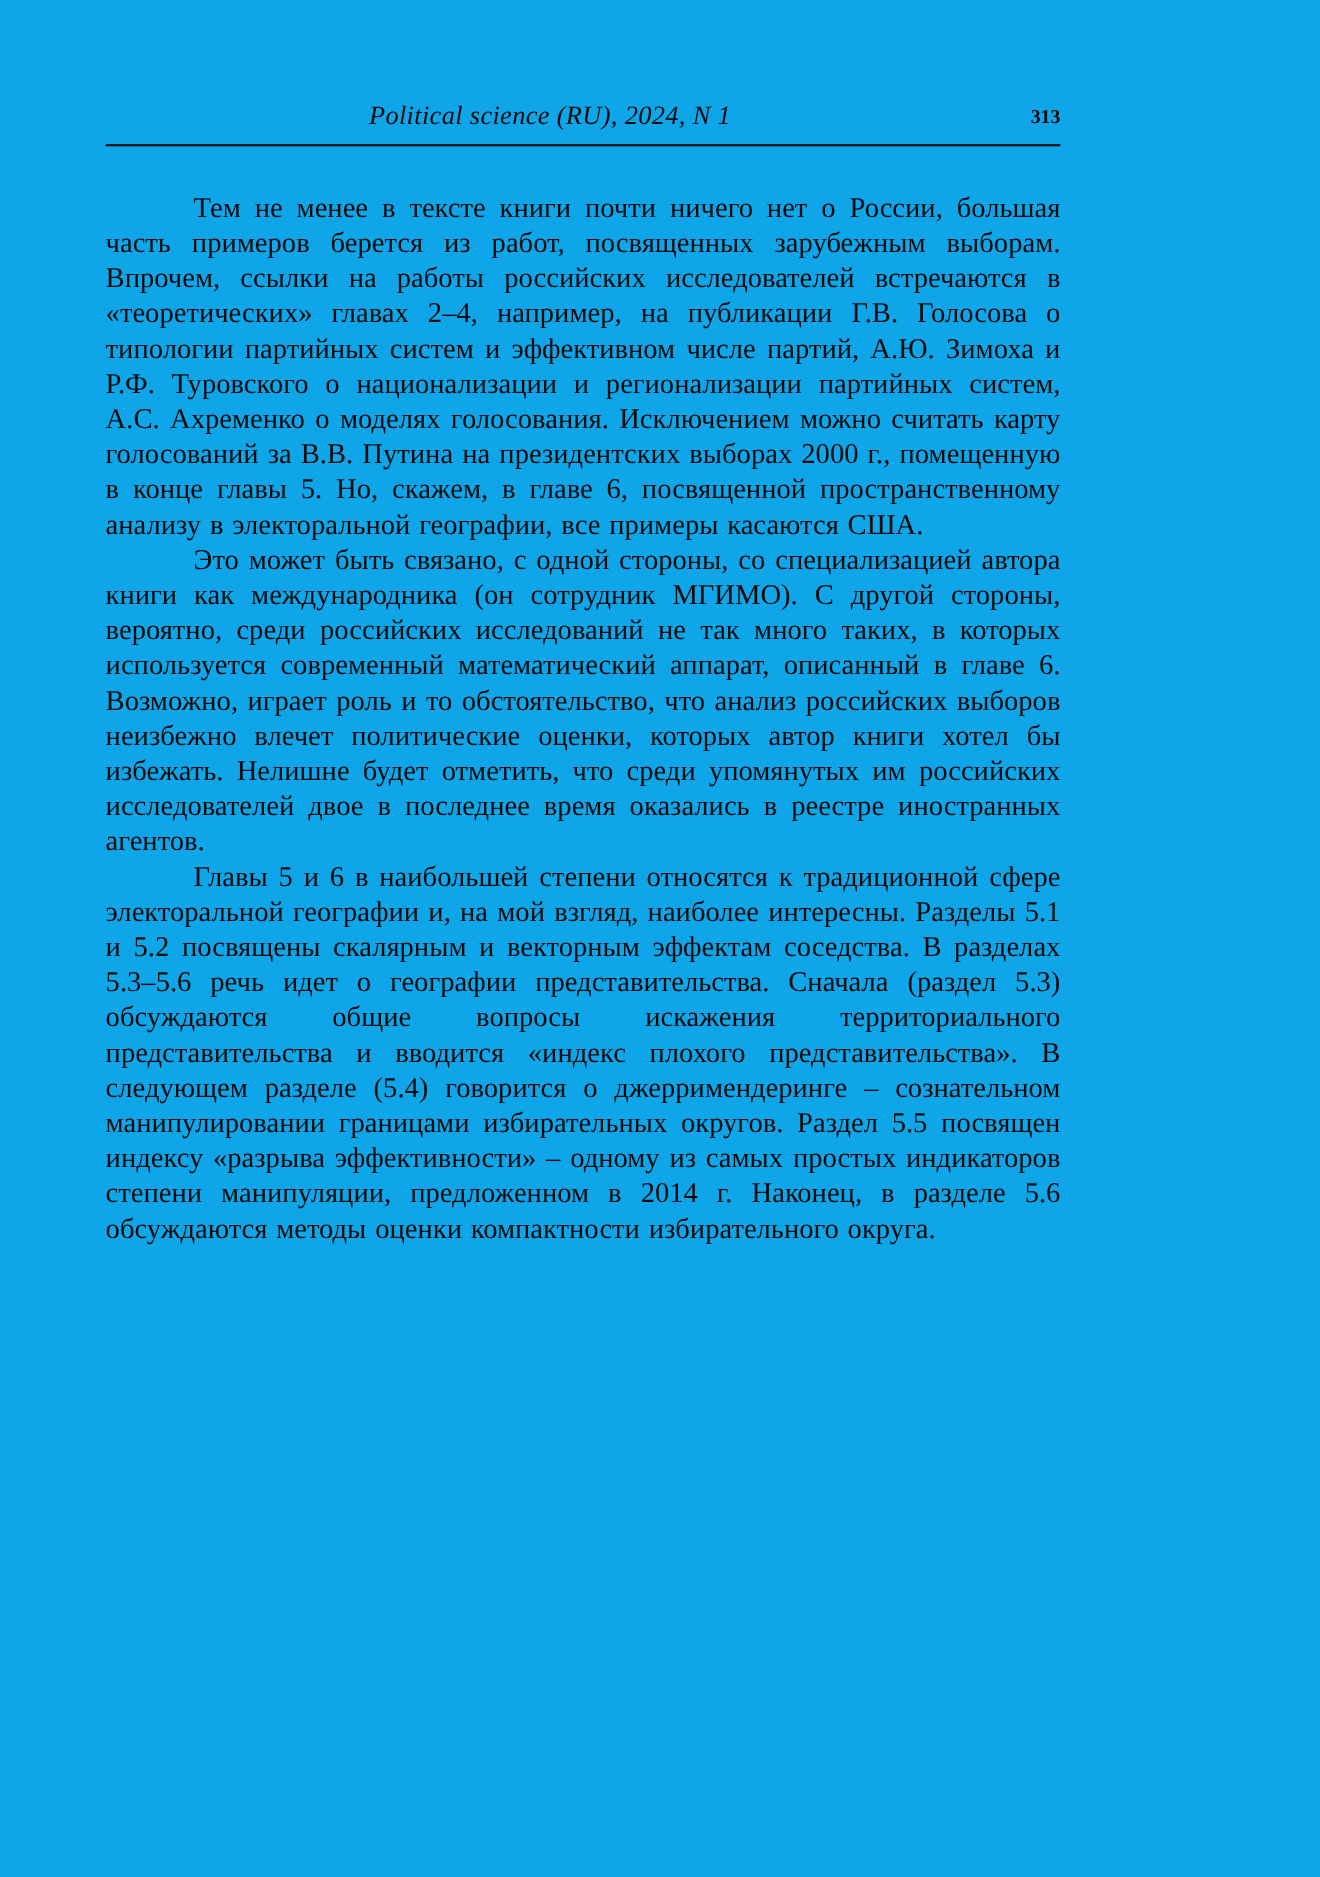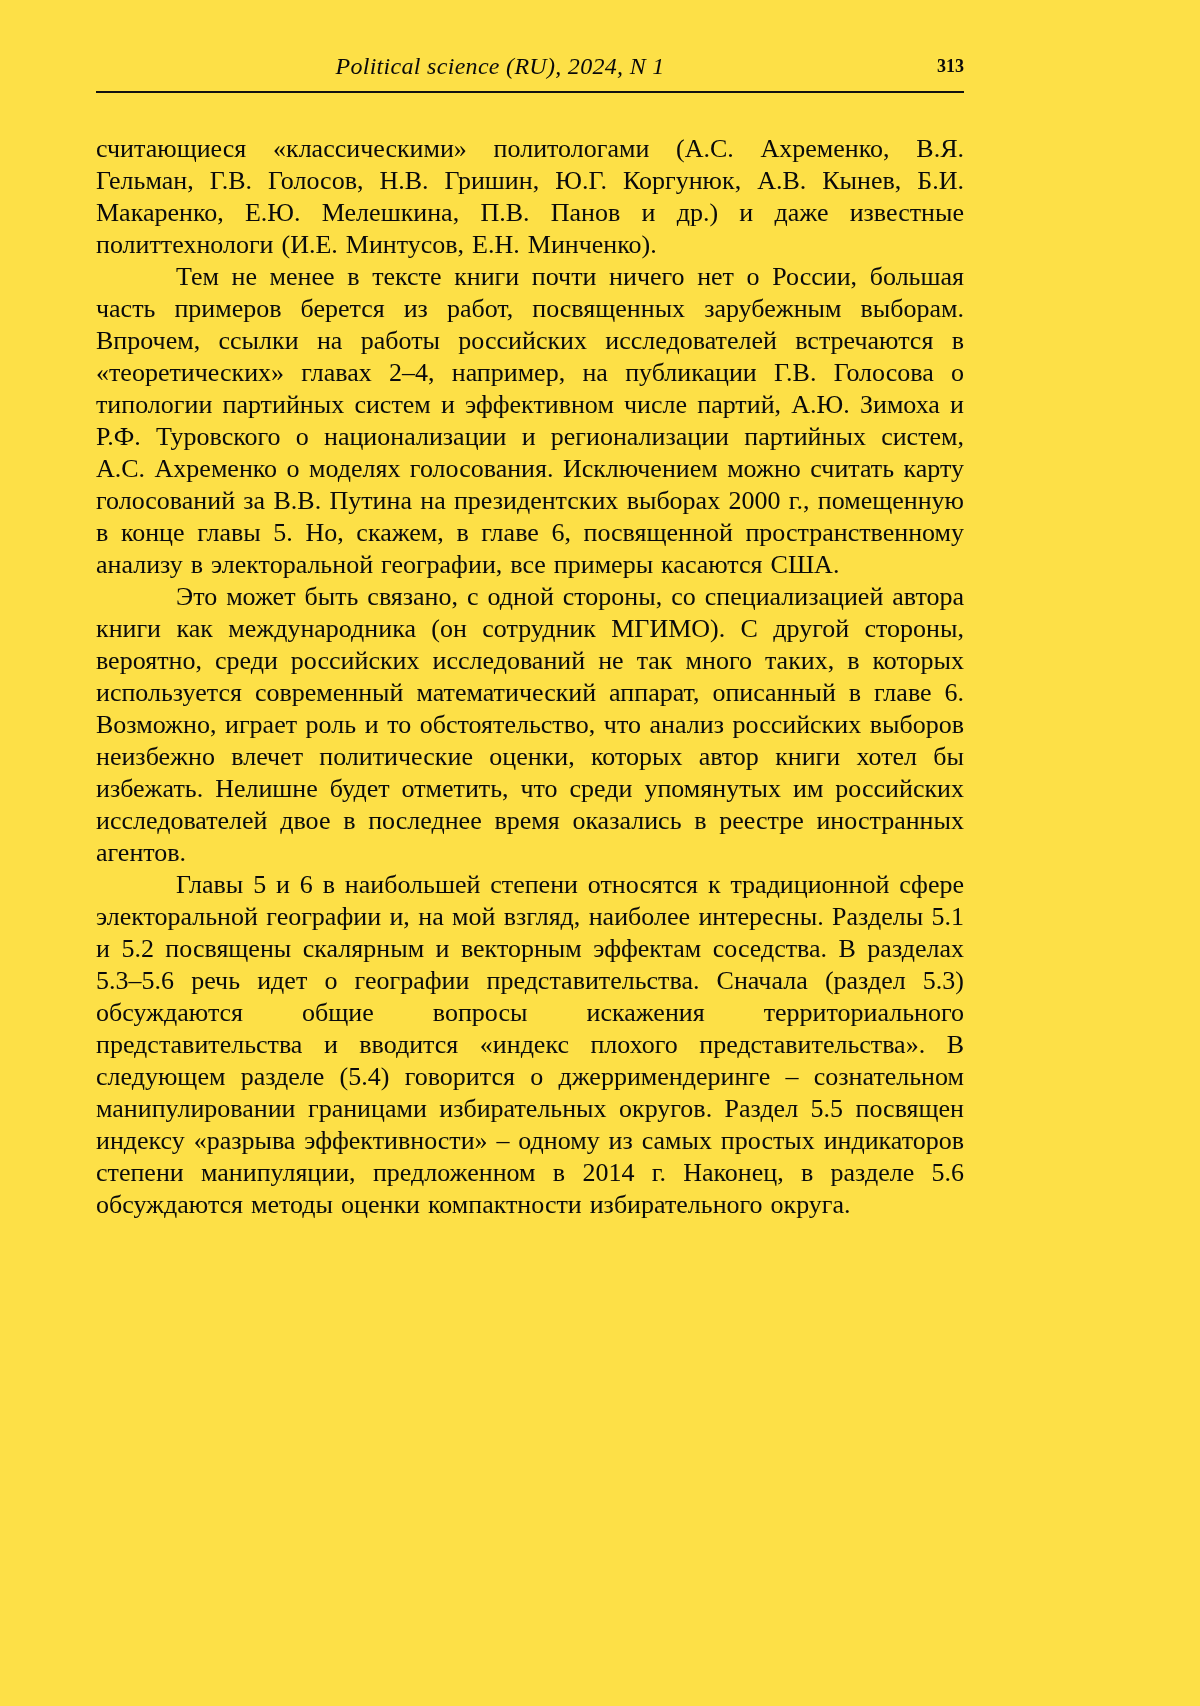--- a/index.html
+++ b/index.html
@@ -10,23 +10,23 @@
   body {
     width: 1200px;
     height: 1706px;
     font-family: "Liberation Serif", "DejaVu Serif", serif;
     color: #0a0a0a;
   }
   .page {
     position: relative;
     width: 1200px;
     height: 1706px;
-    background: #fde047;
+    background: #0ea5e9;
     box-sizing: border-box;
-    padding-top: 50px;
+    padding-top: 90px;
   }
   .column {
     margin-left: 96px;
     width: 868px;
   }
   .page-header .header-row {
     position: relative;
     height: 32px;
   }
   .journal-title {
@@ -76,20 +76,19 @@
 
     <header class="page-header">
       <div class="header-row">
         <span class="journal-title">Political science (RU), 2024, N 1</span>
         <span class="page-number">313</span>
       </div>
       <div class="header-rule"></div>
     </header>
 
     <main class="body-text">
-      <p class="para no-indent">считающиеся «классическими» политологами (А.С. Ахременко, В.Я. Гельман, Г.В. Голосов, Н.В. Гришин, Ю.Г. Коргунюк, А.В. Кынев, Б.И. Макаренко, Е.Ю. Мелешкина, П.В. Панов и др.) и даже известные политтехнологи (И.Е. Минтусов, Е.Н. Минченко).</p>
       <p class="para">Тем не менее в тексте книги почти ничего нет о России, большая часть примеров берется из работ, посвященных зарубежным выборам. Впрочем, ссылки на работы российских исследователей встречаются в «теоретических» главах 2–4, например, на публикации Г.В. Голосова о типологии партийных систем и эффективном числе партий, А.Ю. Зимоха и Р.Ф. Туровского о национализации и регионализации партийных систем, А.С. Ахременко о моделях голосования. Исключением можно считать карту голосований за В.В. Путина на президентских выборах 2000 г., помещенную в конце главы 5. Но, скажем, в главе 6, посвященной пространственному анализу в электоральной географии, все примеры касаются США.</p>
       <p class="para">Это может быть связано, с одной стороны, со специализацией автора книги как международника (он сотрудник МГИМО). С другой стороны, вероятно, среди российских исследований не так много таких, в которых используется современный математический аппарат, описанный в главе 6. Возможно, играет роль и то обстоятельство, что анализ российских выборов неизбежно влечет политические оценки, которых автор книги хотел бы избежать. Нелишне будет отметить, что среди упомянутых им российских исследователей двое в последнее время оказались в реестре иностранных агентов.</p>
       <p class="para">Главы 5 и 6 в наибольшей степени относятся к традиционной сфере электоральной географии и, на мой взгляд, наиболее интересны. Разделы 5.1 и 5.2 посвящены скалярным и векторным эффектам соседства. В разделах 5.3–5.6 речь идет о географии представительства. Сначала (раздел 5.3) обсуждаются общие вопросы искажения территориального представительства и вводится «индекс плохого представительства». В следующем разделе (5.4) говорится о джерримендеринге – сознательном манипулировании границами избирательных округов. Раздел 5.5 посвящен индексу «разрыва эффективности» – одному из самых простых индикаторов степени манипуляции, предложенном в 2014 г. Наконец, в разделе 5.6 обсуждаются методы оценки компактности избирательного округа.</p>
     </main>
 
   </div>
 </div>
 
 </body></html>

